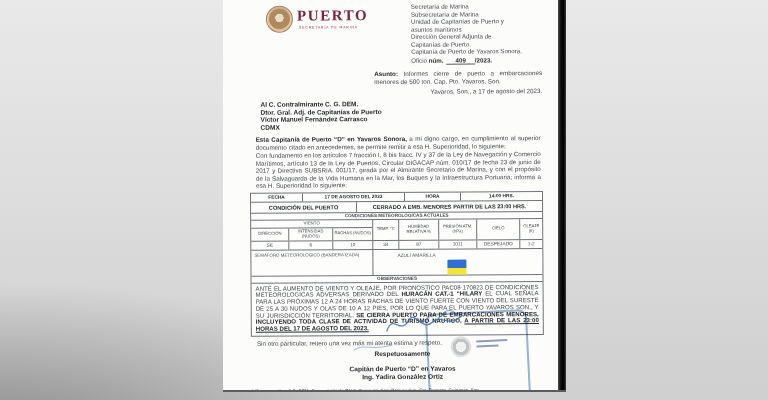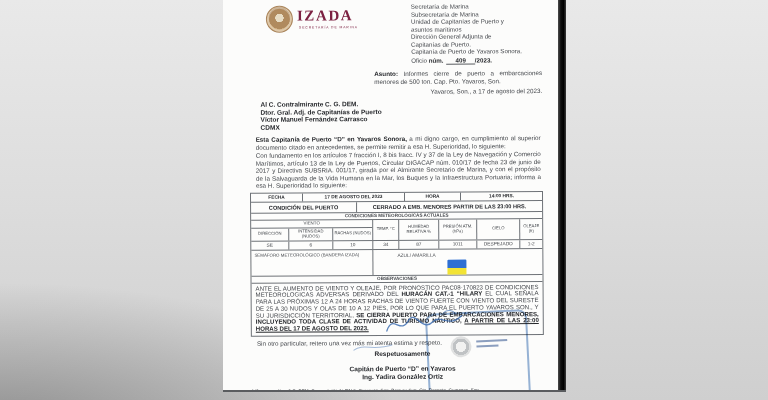--- a/index.html
+++ b/index.html
@@ -136,21 +136,21 @@
 
 <div class="stage">
   <div class="photo">
     <div class="page">
       <div class="letter">
 
         <div class="top">
           <div class="logo">
             <div class="seal"></div>
             <div class="wordmark-wrap">
-              <div class="wordmark">IZADA</div>
+              <div class="wordmark">PUERTO</div>
               <div class="tagline">SECRETARÍA DE MARINA</div>
             </div>
           </div>
           <div class="hdr-right">
             <div>Secretaría de Marina</div>
             <div>Subsecretaría de Marina</div>
             <div>Unidad de Capitanías de Puerto y</div>
             <div>asuntos marítimos</div>
             <div>Dirección General Adjunta de</div>
             <div>Capitanías de Puerto.</div>

